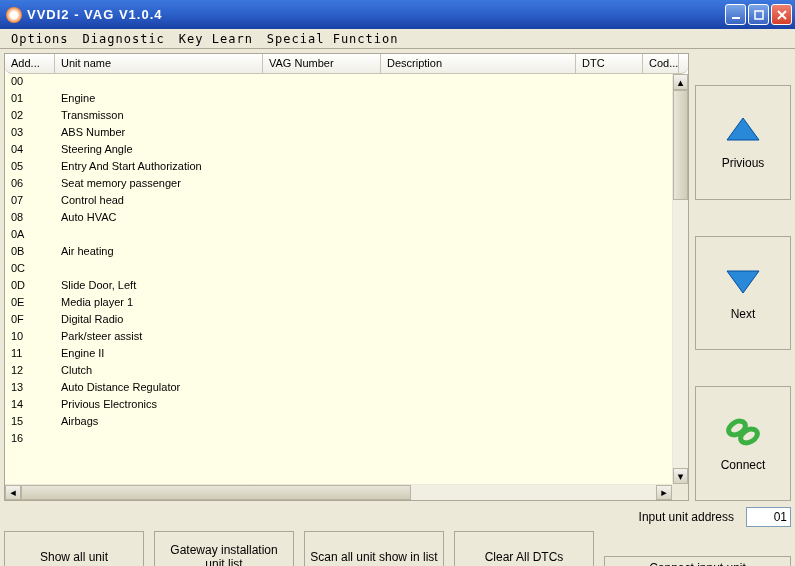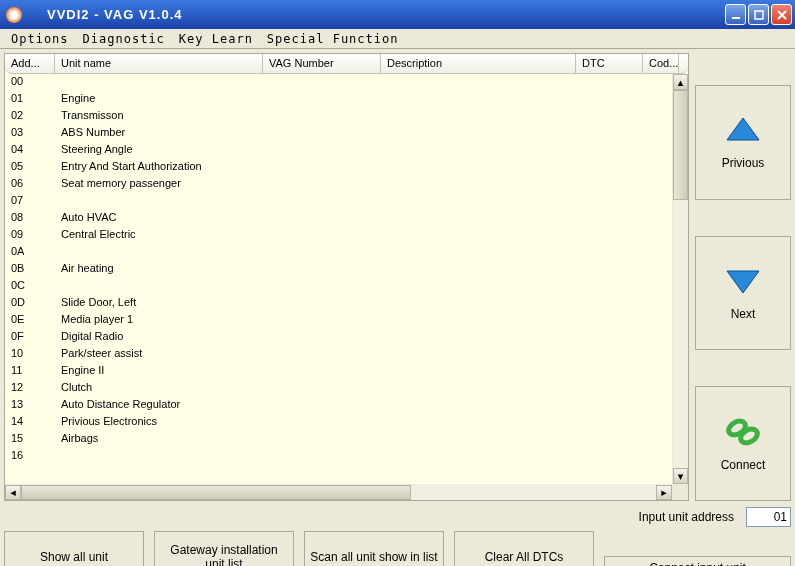--- a/index.html
+++ b/index.html
@@ -1,18 +1,18 @@
 <!DOCTYPE html>
 <html><head>
 <meta charset="utf-8">
 <style>
 * { box-sizing: border-box; margin: 0; padding: 0; }
 body { font-family: "Tahoma", sans-serif; font-size: 11px; background: #ece9d8; width: 795px; height: 566px; overflow: hidden; }
 .titlebar { height: 29px; background: linear-gradient(to bottom, #3b77dd 0%, #2c5fc9 50%, #1941a5 100%); display: flex; align-items: center; padding: 0 3px 0 6px; color: #fff; }
-.titlebar .title { flex: 1; font-weight: bold; font-size: 13px; font-family: "Trebuchet MS", sans-serif; letter-spacing: 1px; margin-left: 20px; }
+.titlebar .title { flex: 1; font-weight: bold; font-size: 13px; font-family: "Trebuchet MS", sans-serif; letter-spacing: 1px; }
 .titlebar .icon-app { width: 16px; height: 16px; margin-right: 5px; background: radial-gradient(circle, #fff 30%, #f08030 70%); border-radius: 50%; }
 .winbtn { width: 21px; height: 21px; margin-left: 2px; border-radius: 3px; border: 1px solid #fff; display: flex; align-items: center; justify-content: center; font-weight: bold; cursor: pointer; }
 .winbtn.min, .winbtn.max { background: linear-gradient(to bottom, #7ba7e8, #3964c4); }
 .winbtn.close { background: linear-gradient(to bottom, #f08070, #d4412a); }
 .winbtn svg { width: 12px; height: 12px; }
 .menubar { height: 20px; background: #ece9d8; border-bottom: 1px solid #aca899; display: flex; align-items: center; padding: 0 4px; }
 .menubar span { padding: 2px 7px; cursor: pointer; letter-spacing: 1px; font-family: monospace; font-size: 12px; }
 .content { display: flex; height: 452px; padding: 4px 4px 0 4px; gap: 6px; }
 .left { flex: 1; display: flex; flex-direction: column; min-width: 0; }
 .tablewrap { flex: 1; background: #fff; border: 1px solid #aca899; position: relative; overflow: hidden; }
@@ -135,36 +135,29 @@
           <div class="row">
             <div class="cell">06</div>
             <div class="cell">Seat memory passenger</div>
             <div class="cell"></div>
             <div class="cell"></div>
             <div class="cell"></div>
             <div class="cell"></div>
           </div>
           <div class="row">
             <div class="cell">07</div>
+            <div class="cell">Control head</div>
             <div class="cell"></div>
             <div class="cell"></div>
             <div class="cell"></div>
             <div class="cell"></div>
           </div>
           <div class="row">
             <div class="cell">08</div>
             <div class="cell">Auto HVAC</div>
-            <div class="cell"></div>
-            <div class="cell"></div>
-            <div class="cell"></div>
-            <div class="cell"></div>
-          </div>
-          <div class="row">
-            <div class="cell">09</div>
-            <div class="cell">Central Electric</div>
             <div class="cell"></div>
             <div class="cell"></div>
             <div class="cell"></div>
             <div class="cell"></div>
           </div>
           <div class="row">
             <div class="cell">0A</div>
             <div class="cell"></div>
             <div class="cell"></div>
             <div class="cell"></div>

